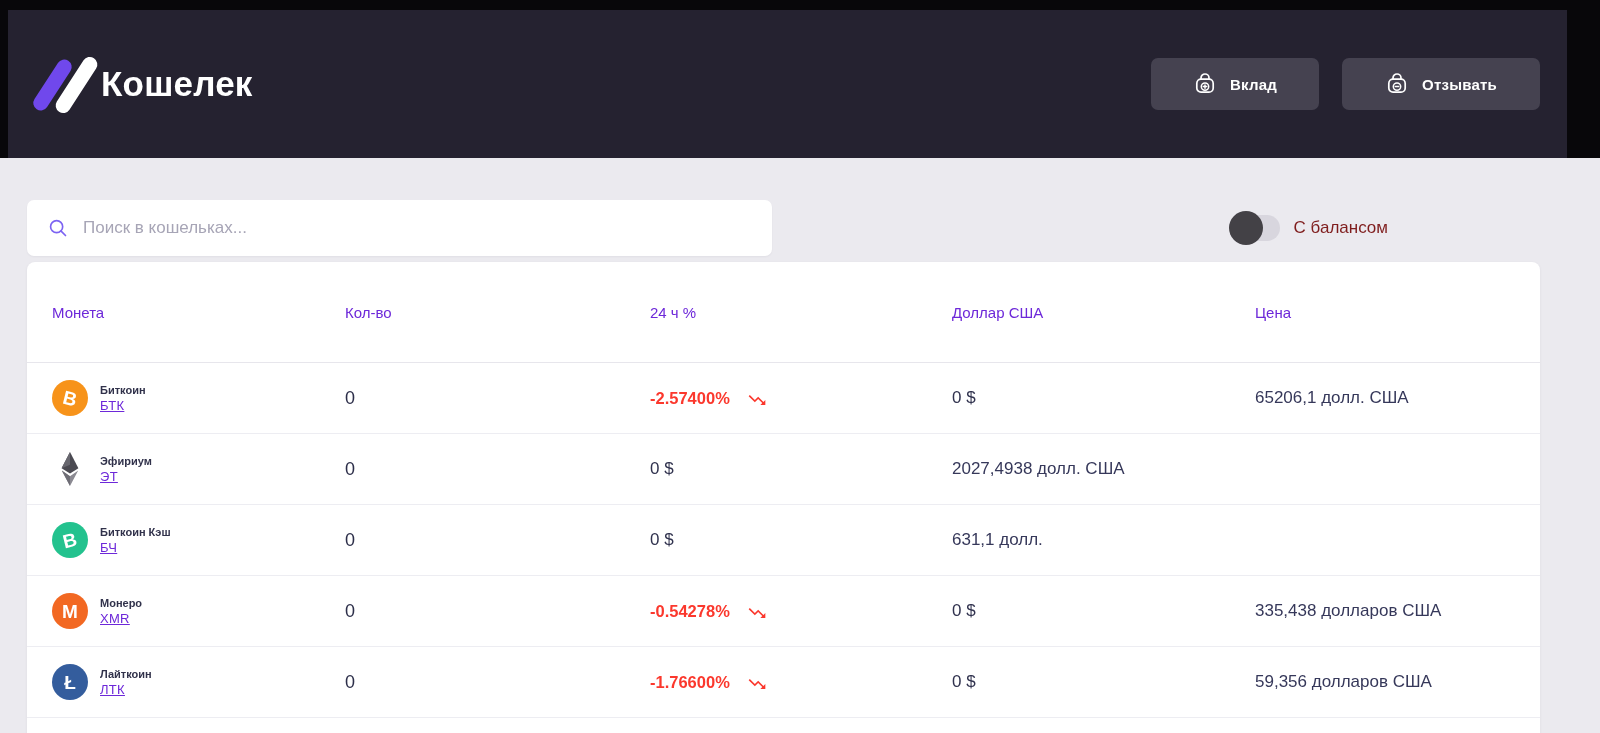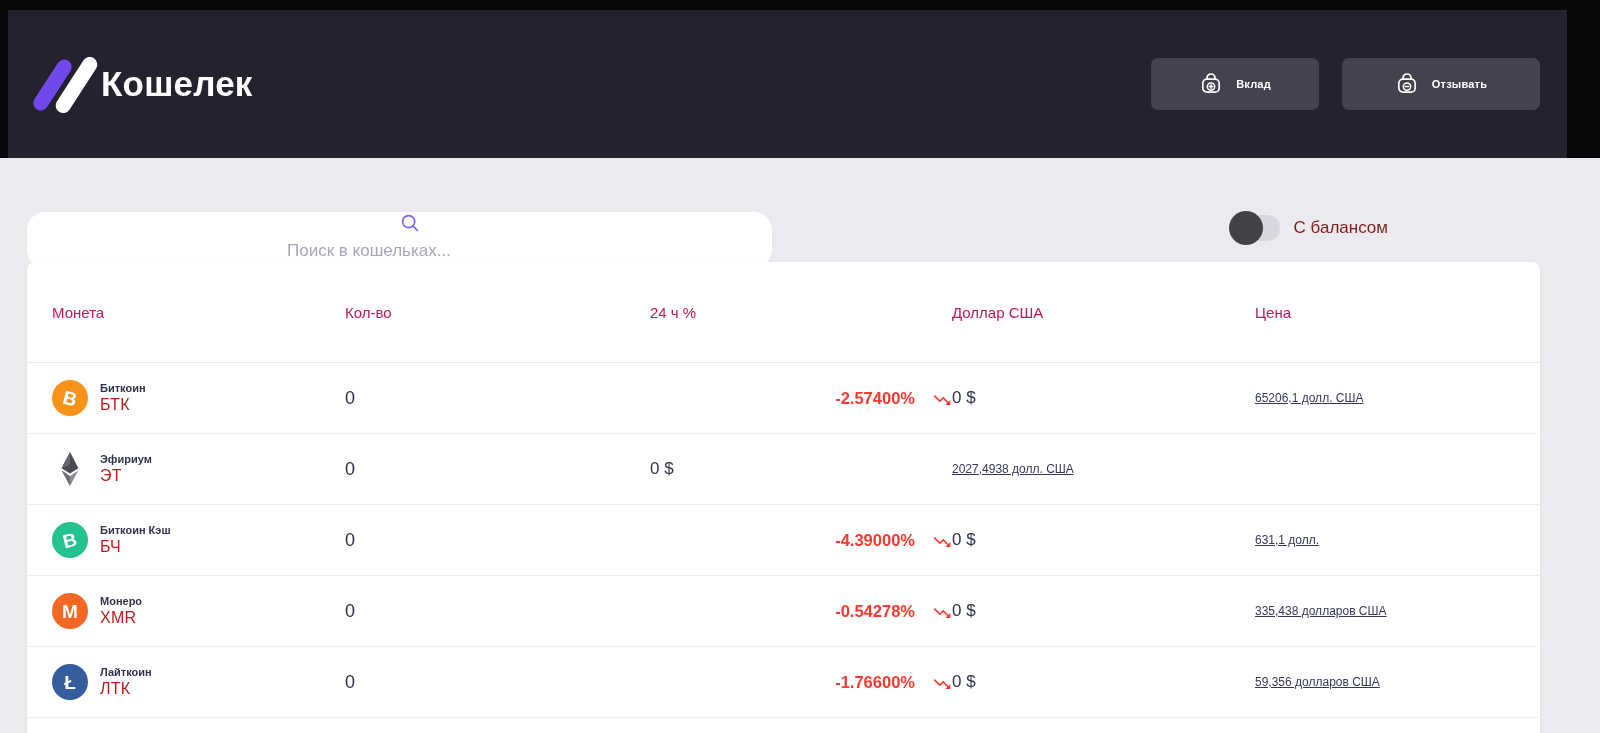--- a/index.html
+++ b/index.html
@@ -20,33 +20,33 @@
   .brand{display:flex;align-items:center;margin-left:27px;}
   .logo-mark{position:relative;width:64px;height:66px;flex:0 0 auto;}
   .logo-bar{position:absolute;width:15px;height:58px;border-radius:9px;}
   .logo-bar.purple{left:10px;top:5px;background:#7048ec;transform:rotate(33deg);}
   .logo-bar.white{left:34px;top:2px;height:64px;background:#ffffff;transform:rotate(33deg);}
   .app-title{color:#ffffff;font-size:35px;font-weight:700;letter-spacing:.2px;margin-left:2px;}
 
   .header-actions{display:flex;align-items:center;gap:23px;margin-right:27px;}
   .hbtn{
     height:52px;border:none;border-radius:7px;background:#454250;color:#ffffff;
-    font-family:"Liberation Sans",sans-serif;font-size:11px;font-weight:600;letter-spacing:.2px;
+    font-family:"Liberation Sans",sans-serif;font-size:15px;font-weight:600;letter-spacing:.2px;
     display:flex;align-items:center;justify-content:center;gap:13px;cursor:pointer;
   }
   .hbtn svg{flex:0 0 auto;}
   .hbtn.w1{width:168px;}
   .hbtn.w2{width:198px;}
   .hbtn.w3{width:197px;}
 
   
   .controls{position:absolute;top:200px;left:27px;right:60px;height:56px;}
   .searchbox{
-    position:absolute;left:0;top:12px;width:745px;height:56px;background:#ffffff;
-    border-radius:18px;display:flex;align-items:center;box-shadow:0 1px 2px rgba(40,40,60,.05);flex-direction:column;
+    position:absolute;left:0;top:0;width:745px;height:56px;background:#ffffff;
+    border-radius:7px;display:flex;align-items:center;box-shadow:0 1px 2px rgba(40,40,60,.05);
   }
   .searchbox svg{margin-left:20px;flex:0 0 auto;}
   .searchbox input{
     border:none;outline:none;background:transparent;flex:1;margin:0 16px 0 12px;
     font-family:"Liberation Sans",sans-serif;font-size:17px;color:#3c3e55;
   }
   .searchbox input::placeholder{color:#a7a5b6;}
   .toggle-wrap{position:absolute;right:0;top:0;height:56px;display:flex;align-items:center;gap:14px;}
   .switch{position:relative;width:48px;height:26px;border-radius:13px;background:#d8d6de;cursor:pointer;}
   .switch .knob{position:absolute;left:-3px;top:-4px;width:34px;height:34px;border-radius:50%;background:#434146;}
@@ -56,39 +56,39 @@
   .card{
     position:absolute;top:262px;left:27px;width:1513px;height:471px;
     background:#ffffff;border-radius:8px 8px 0 0;box-shadow:0 1px 3px rgba(40,40,60,.07);
     overflow:hidden;
   }
   .thead,.trow{
     display:grid;grid-template-columns:293px 305px 302px 303px 1fr;
     padding-left:25px;align-items:center;
   }
   .thead{height:100px;border-bottom:1px solid #e7e6ec;}
-  .th{font-size:15px;color:#be185d;}
+  .th{font-size:15px;color:#6d28d9;}
   .trow{height:70px;border-bottom:1px solid #ededf2;}
   .cell{display:flex;align-items:center;}
   .coin-cell{gap:12px;}
   .coin-icon{
     width:36px;height:36px;border-radius:50%;display:flex;align-items:center;justify-content:center;
     color:#ffffff;flex:0 0 auto;
   }
   .coin-icon.eth{background:transparent;}
   .coin-glyph{font-size:19px;font-weight:700;line-height:1;display:block;}
   .coin-names{display:flex;flex-direction:column;gap:2px;}
   .coin-name{font-size:11px;font-weight:700;color:#31324b;}
-  .coin-sym{font-size:16px;color:#b91c1c;letter-spacing:.3px;}
+  .coin-sym{font-size:13px;color:#6d28d9;letter-spacing:.3px;text-decoration:underline;}
   .qty{font-size:18px;color:#2c2e49;}
-  .chg{gap:17px;justify-content:flex-end;}
+  .chg{gap:17px;}
   .chg-val{font-size:16.5px;font-weight:700;color:#fb382d;}
   .chg svg{margin-top:3px;}
   .usd{font-size:17px;color:#30324e;}
-  .price{font-size:12px;color:#36385a;text-decoration:underline;}
+  .price{font-size:17px;color:#36385a;}
 </style>
 </head>
 <body>
 
 <div class="page">
 
   <div class="header-band">
     <div class="header-inner">
       <div class="brand">
         <div class="logo-mark">
@@ -198,73 +198,65 @@
     <div class="cell coin-cell">
       <span class="coin-icon" style="background: rgb(35, 194, 142);">
               <span class="coin-glyph" style="transform: rotate(-14deg);">B</span>
             </span>
       <span class="coin-names">
         <span class="coin-name">Биткоин Кэш</span>
         <span class="coin-sym">БЧ</span>
       </span>
     </div>
     <div class="cell qty">0</div>
+    <div class="cell usd">0 $</div>
+    <div class="cell price">631,1 долл.</div>
+  </div>
+
+  <div class="trow">
+    <div class="cell coin-cell">
+      <span class="coin-icon" style="background: rgb(242, 104, 34);">
+              <span class="coin-glyph" style="transform: rotate(0deg);">M</span>
+            </span>
+      <span class="coin-names">
+        <span class="coin-name">Монеро</span>
+        <span class="coin-sym">XMR</span>
+      </span>
+    </div>
+    <div class="cell qty">0</div>
     <div class="cell chg">
-      <span class="chg-val">-4.39000%</span>
+      <span class="chg-val">-0.54278%</span>
       <span style="display:flex;">
         <svg width="20" height="20" viewBox="0 0 24 24" fill="#fb382d">
           <path d="M16 18l2.29-2.29-4.88-4.88-4 4L2 7.41 3.41 6l6 6 4-4 6.3 6.29L22 12v6z"></path>
         </svg>
       </span>
     </div>
     <div class="cell usd">0 $</div>
-    <div class="cell price">631,1 долл.</div>
-  </div>
-
-  <div class="trow">
-    <div class="cell coin-cell">
-      <span class="coin-icon" style="background: rgb(242, 104, 34);">
-              <span class="coin-glyph" style="transform: rotate(0deg);">M</span>
-            </span>
-      <span class="coin-names">
-        <span class="coin-name">Монеро</span>
-        <span class="coin-sym">XMR</span>
+    <div class="cell price">335,438 долларов США</div>
+  </div>
+
+  <div class="trow">
+    <div class="cell coin-cell">
+      <span class="coin-icon" style="background: rgb(52, 93, 157);">
+              <span class="coin-glyph" style="transform: rotate(0deg);">Ł</span>
+            </span>
+      <span class="coin-names">
+        <span class="coin-name">Лайткоин</span>
+        <span class="coin-sym">ЛТК</span>
       </span>
     </div>
     <div class="cell qty">0</div>
     <div class="cell chg">
-      <span class="chg-val">-0.54278%</span>
+      <span class="chg-val">-1.76600%</span>
       <span style="display:flex;">
         <svg width="20" height="20" viewBox="0 0 24 24" fill="#fb382d">
           <path d="M16 18l2.29-2.29-4.88-4.88-4 4L2 7.41 3.41 6l6 6 4-4 6.3 6.29L22 12v6z"></path>
         </svg>
       </span>
     </div>
     <div class="cell usd">0 $</div>
-    <div class="cell price">335,438 долларов США</div>
-  </div>
-
-  <div class="trow">
-    <div class="cell coin-cell">
-      <span class="coin-icon" style="background: rgb(52, 93, 157);">
-              <span class="coin-glyph" style="transform: rotate(0deg);">Ł</span>
-            </span>
-      <span class="coin-names">
-        <span class="coin-name">Лайткоин</span>
-        <span class="coin-sym">ЛТК</span>
-      </span>
-    </div>
-    <div class="cell qty">0</div>
-    <div class="cell chg">
-      <span class="chg-val">-1.76600%</span>
-      <span style="display:flex;">
-        <svg width="20" height="20" viewBox="0 0 24 24" fill="#fb382d">
-          <path d="M16 18l2.29-2.29-4.88-4.88-4 4L2 7.41 3.41 6l6 6 4-4 6.3 6.29L22 12v6z"></path>
-        </svg>
-      </span>
-    </div>
-    <div class="cell usd">0 $</div>
     <div class="cell price">59,356 долларов США</div>
   </div>
 </div>
   </div>
 
 </div>
 
 </body></html>

